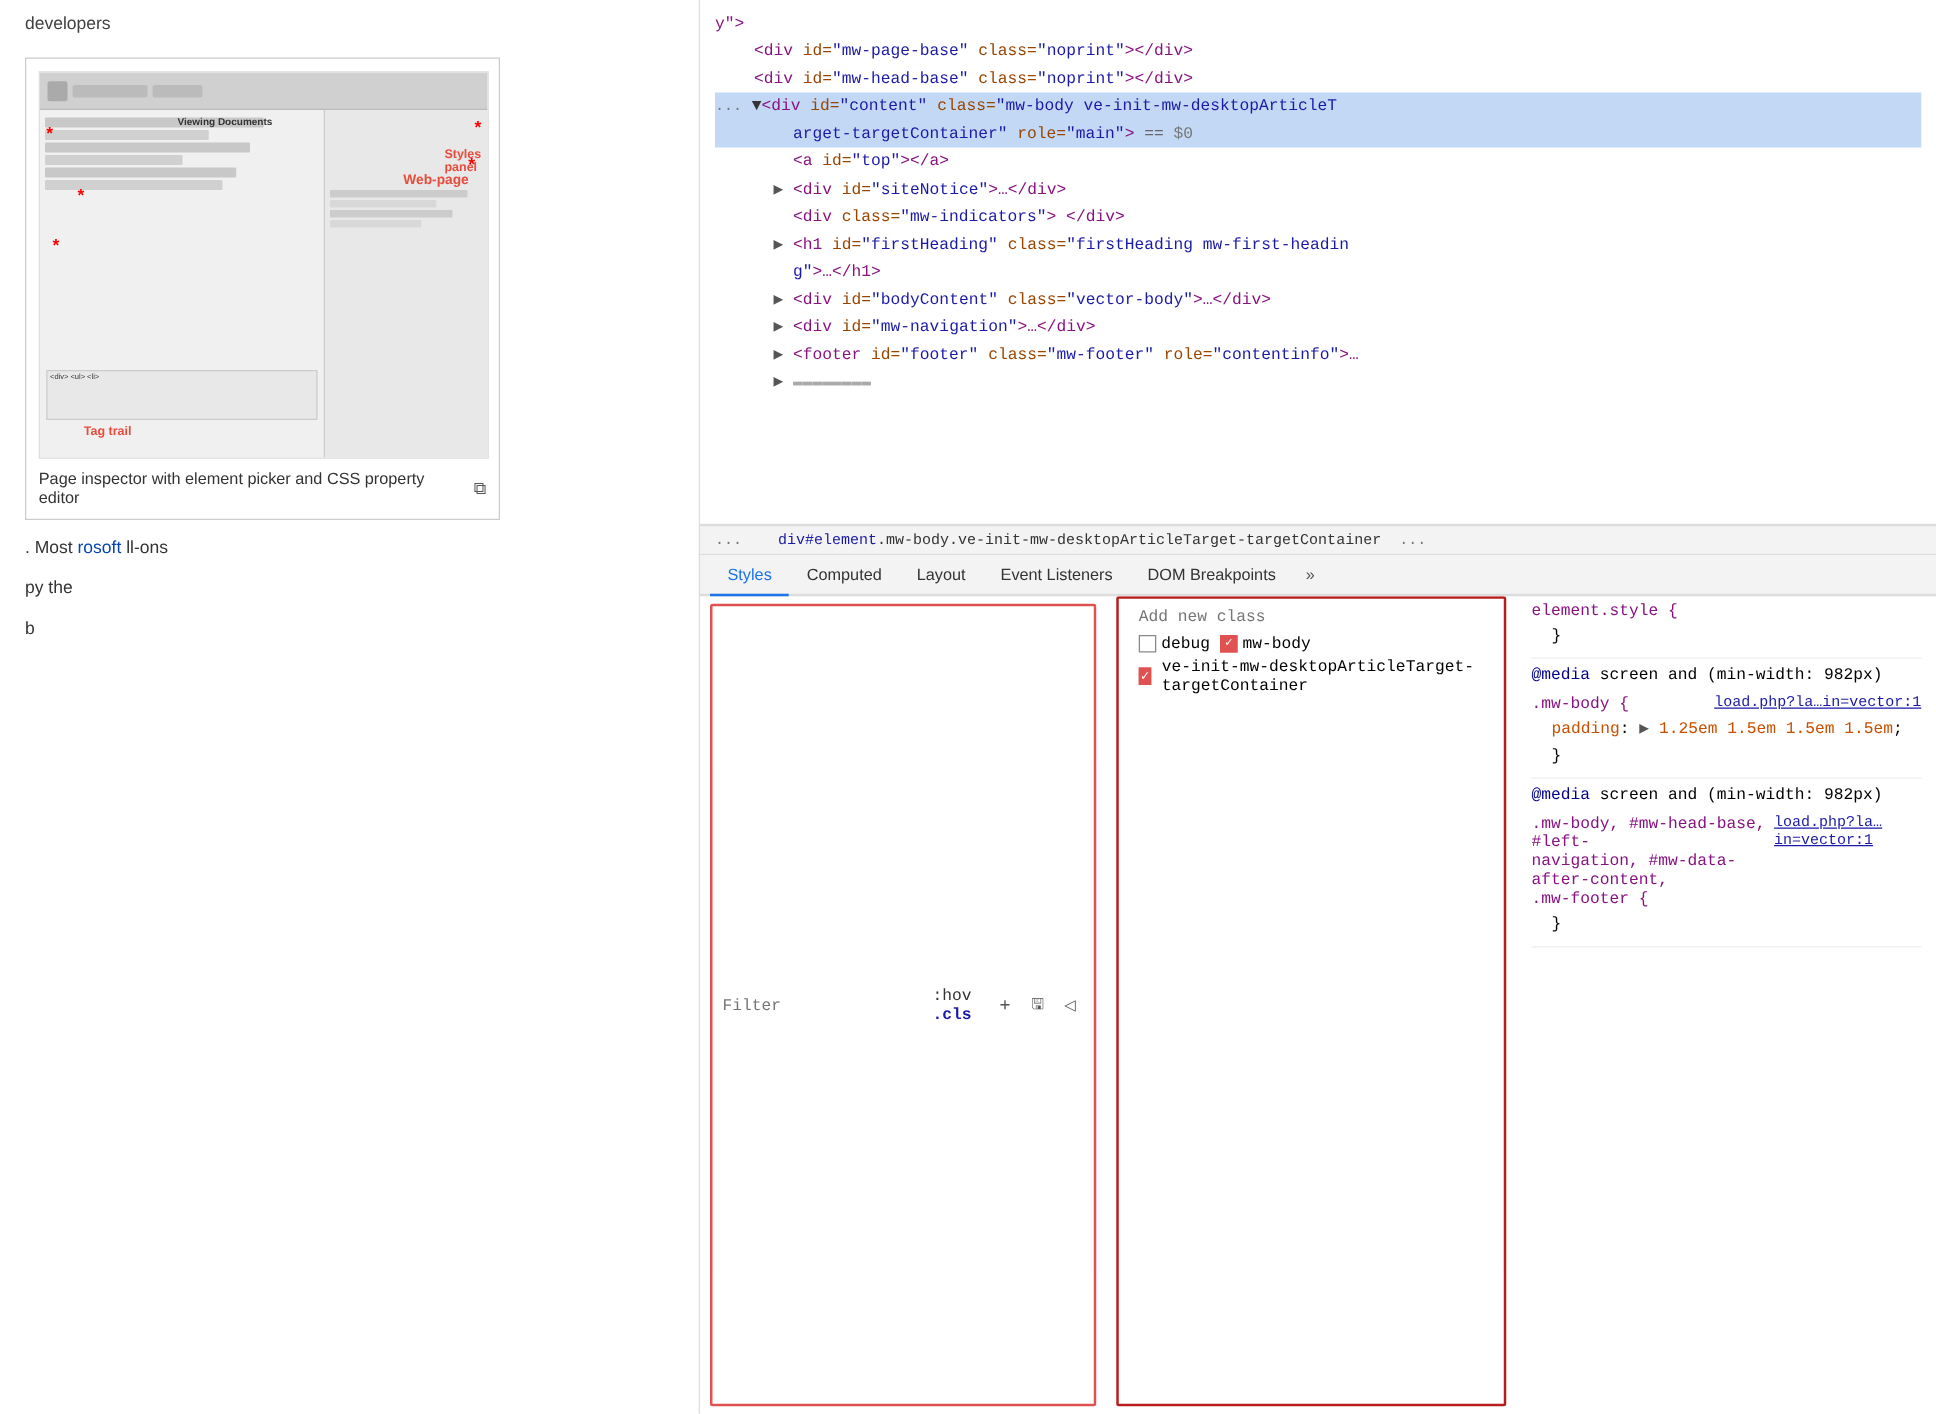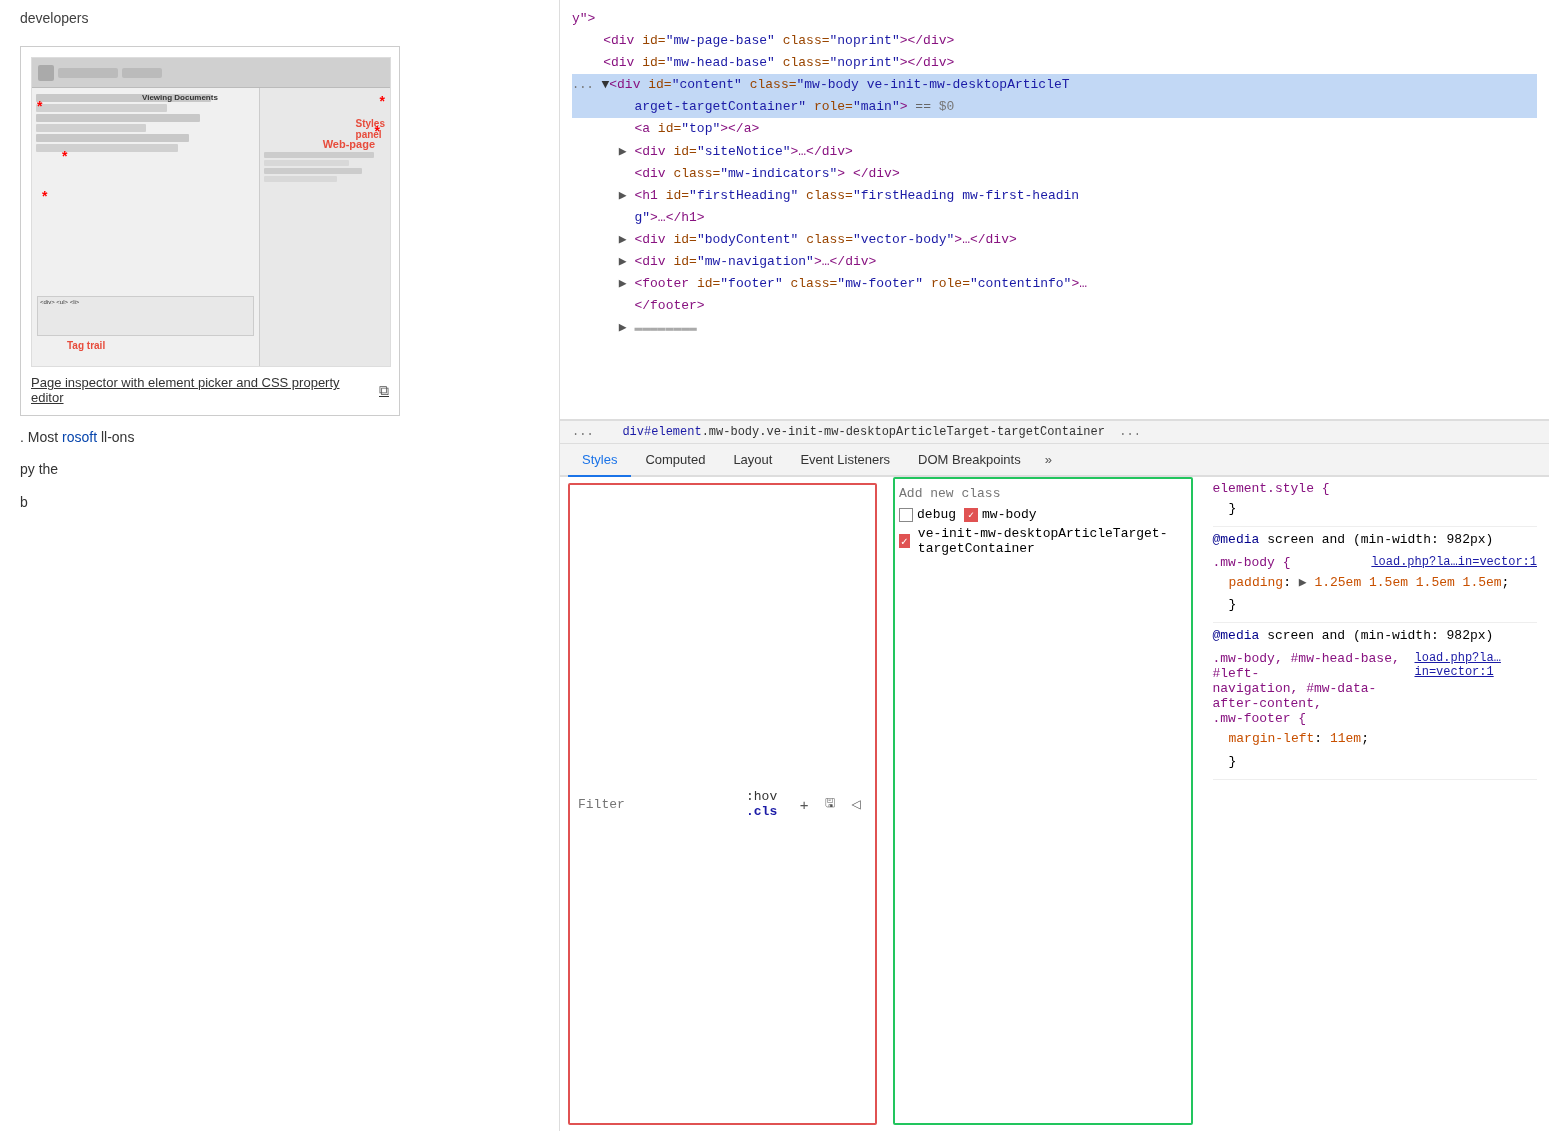--- a/index.html
+++ b/index.html
@@ -89,21 +89,20 @@
       font-weight: bold;
     }
 
     .image-caption {
       font-size: 13px;
       color: #333;
       margin-top: 8px;
       display: flex;
       align-items: center;
       gap: 6px;
-      text-decoration: underline;
     }
 
     .expand-icon {
       color: #555;
       font-size: 14px;
     }
 
     .body-text {
       font-size: 14px;
       color: #333;
@@ -266,23 +265,23 @@
       justify-content: center;
       cursor: pointer;
       color: #555;
       font-size: 15px;
       border: none;
       background: transparent;
     }
 
     
     .class-editor {
-      border: 2px solid #22c55e;
+      border: 2px solid #b91c1c;
       margin: 0 8px 6px 8px;
-      padding: 6px 4px;
+      padding: 6px 16px;
       border-radius: 2px;
     }
 
     .class-editor-input {
       font-family: 'Courier New', Courier, monospace;
       font-size: 13px;
       color: #777;
       border: none;
       outline: none;
       width: 100%;
@@ -459,21 +458,20 @@
     <div class="html-line highlighted"><span class="html-ellipsis">...</span> <span style="color:#333;">▼</span><span class="tag">&lt;div</span> <span class="attr-name">id=</span><span class="attr-value">"content"</span> <span class="attr-name">class=</span><span class="attr-value">"mw-body ve-init-mw-desktopArticleT</span></div>
     <div class="html-line highlighted">        <span class="attr-value">arget-targetContainer"</span> <span class="attr-name">role=</span><span class="attr-value">"main"</span><span class="tag">&gt;</span> <span style="color:#666;">==</span> <span class="dollar" style="color:#777;">$0</span></div>
     <div class="html-line">        <span class="tag">&lt;a</span> <span class="attr-name">id=</span><span class="attr-value">"top"</span><span class="tag">&gt;&lt;/a&gt;</span></div>
     <div class="html-line">      <span style="color:#555;">▶</span> <span class="tag">&lt;div</span> <span class="attr-name">id=</span><span class="attr-value">"siteNotice"</span><span class="tag">&gt;…&lt;/div&gt;</span></div>
     <div class="html-line">        <span class="tag">&lt;div</span> <span class="attr-name">class=</span><span class="attr-value">"mw-indicators"</span><span class="tag">&gt; &lt;/div&gt;</span></div>
     <div class="html-line">      <span style="color:#555;">▶</span> <span class="tag">&lt;h1</span> <span class="attr-name">id=</span><span class="attr-value">"firstHeading"</span> <span class="attr-name">class=</span><span class="attr-value">"firstHeading mw-first-headin</span></div>
     <div class="html-line">        <span class="attr-value">g"</span><span class="tag">&gt;…&lt;/h1&gt;</span></div>
     <div class="html-line">      <span style="color:#555;">▶</span> <span class="tag">&lt;div</span> <span class="attr-name">id=</span><span class="attr-value">"bodyContent"</span> <span class="attr-name">class=</span><span class="attr-value">"vector-body"</span><span class="tag">&gt;…&lt;/div&gt;</span></div>
     <div class="html-line">      <span style="color:#555;">▶</span> <span class="tag">&lt;div</span> <span class="attr-name">id=</span><span class="attr-value">"mw-navigation"</span><span class="tag">&gt;…&lt;/div&gt;</span></div>
     <div class="html-line">      <span style="color:#555;">▶</span> <span class="tag">&lt;footer</span> <span class="attr-name">id=</span><span class="attr-value">"footer"</span> <span class="attr-name">class=</span><span class="attr-value">"mw-footer"</span> <span class="attr-name">role=</span><span class="attr-value">"contentinfo"</span><span class="tag">&gt;…</span></div>
-    <div class="html-line">        <span class="tag">&lt;/footer&gt;</span></div>
     <div class="html-line">      <span style="color:#555;">▶</span> <span style="color:#aaa;">▬▬▬▬▬▬▬▬</span></div>
   </div>
 
   <div class="breadcrumb-bar">
     <span class="html-ellipsis">...</span>&nbsp;&nbsp;&nbsp;
     <span>
       <span class="bc-link">div#element</span><span>.mw-body.ve-init-mw-desktopArticleTarget-targetContainer</span>
     </span>
     &nbsp;<span class="html-ellipsis">...</span>
   </div>
@@ -556,22 +554,19 @@
         </div>
         <div class="css-rule-header">
           <div>
             <span class="css-selector">.mw-body, #mw-head-base, #left-</span><br>
             <span class="css-selector">navigation, #mw-data-after-content,</span><br>
             <span class="css-selector">.mw-footer {</span>
           </div>
           <a class="css-link">load.php?la…in=vector:1</a>
         </div>
         <div class="rule-body">
-          <div class="rule-line">
-            <span class="css-property">margin-left</span>: <span class="css-value">11em</span>;
-          </div>
           <div class="rule-line">}</div>
         </div>
       </div>
 
     </div>
   </div>
 </div>
 
 </body></html>

